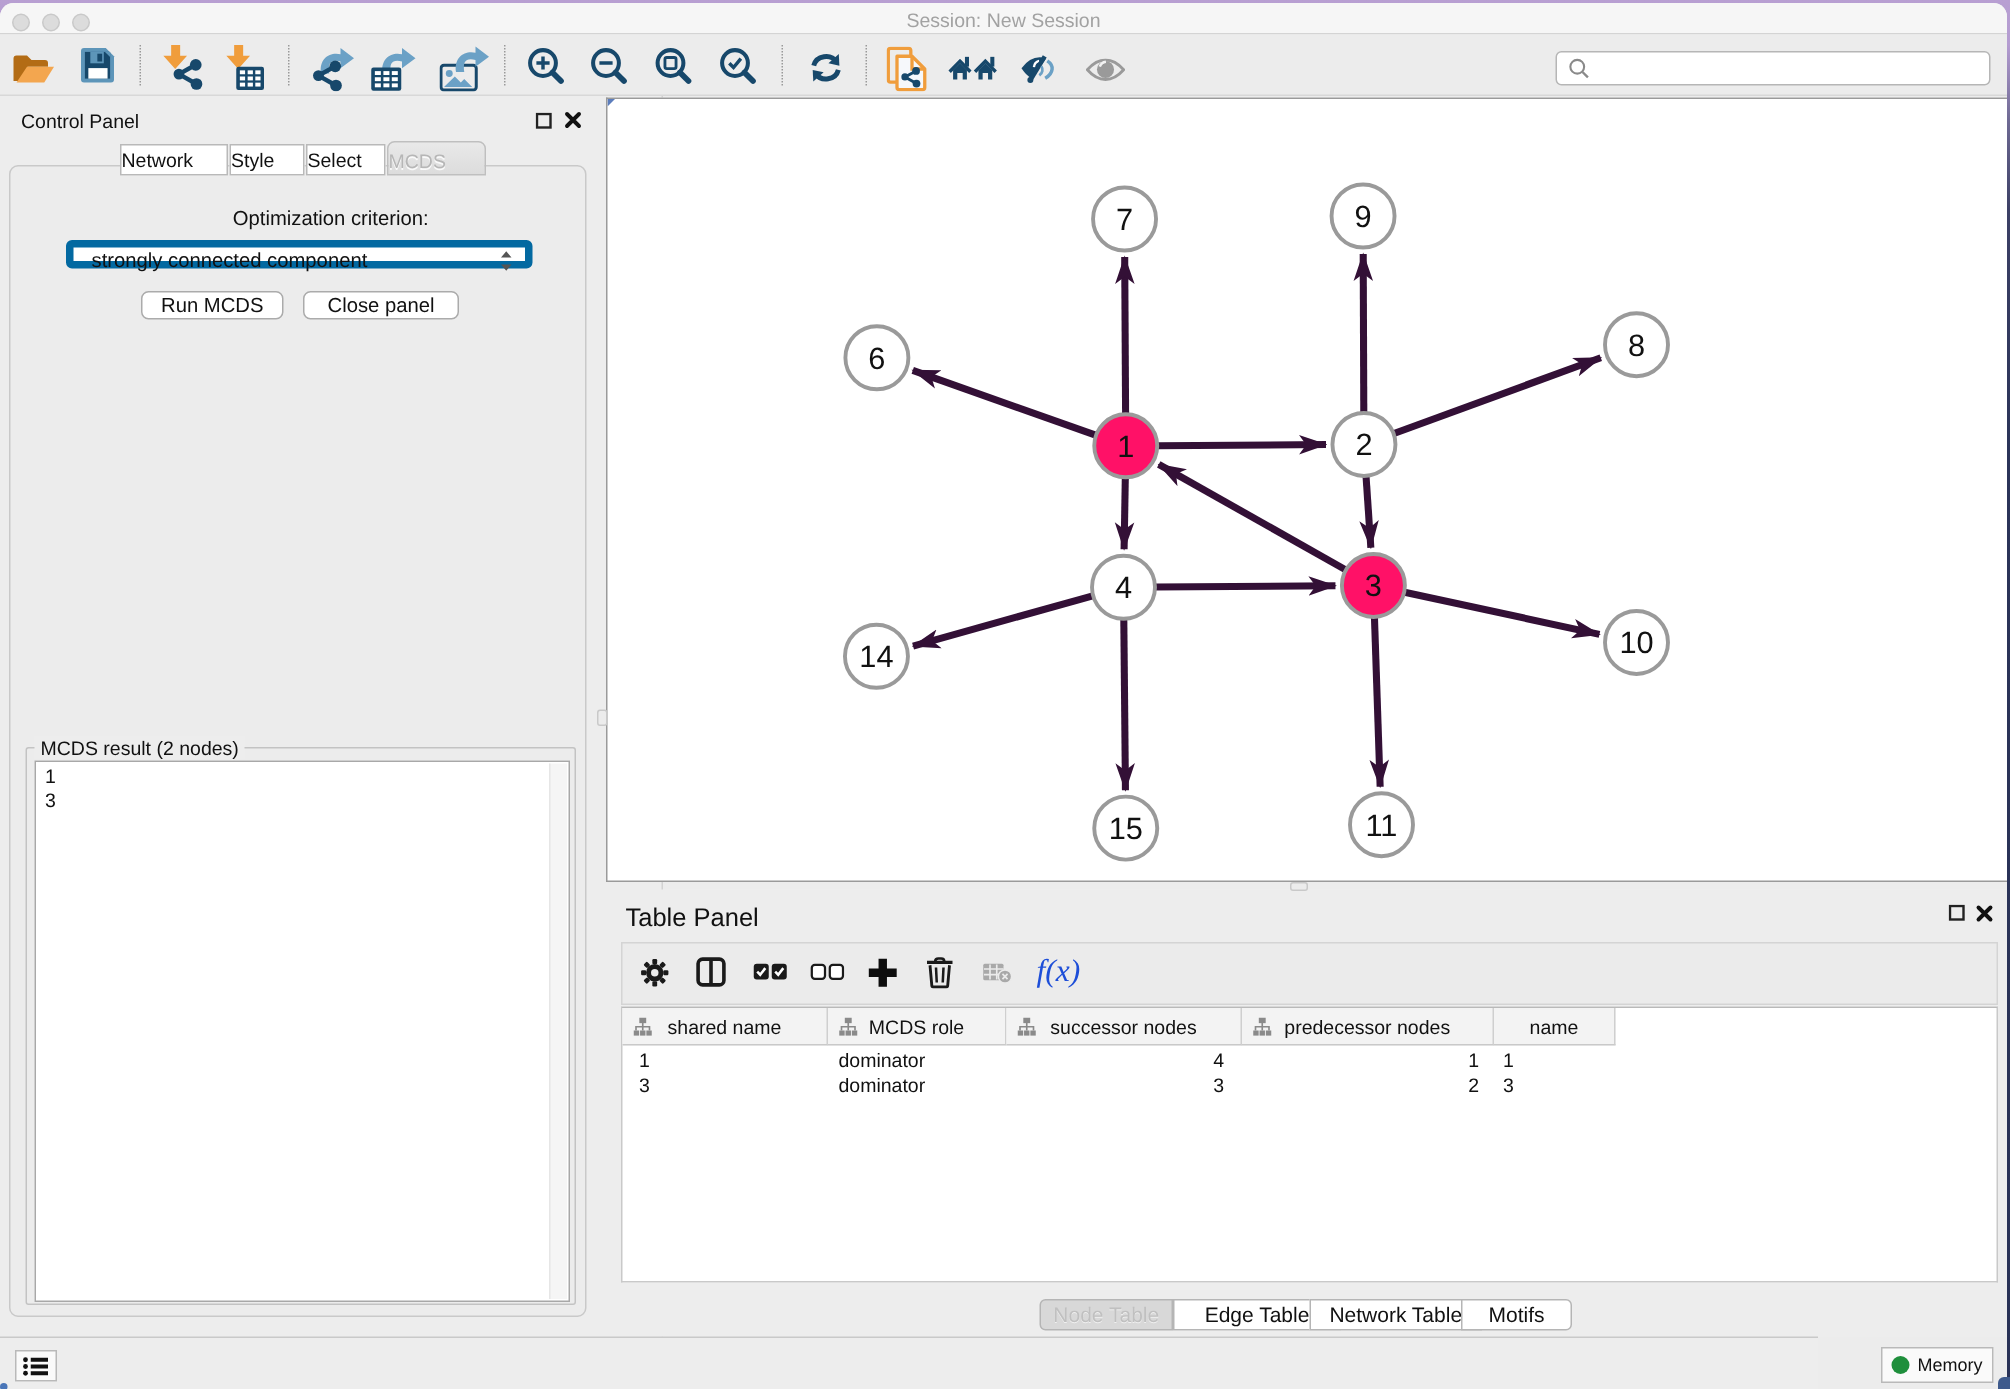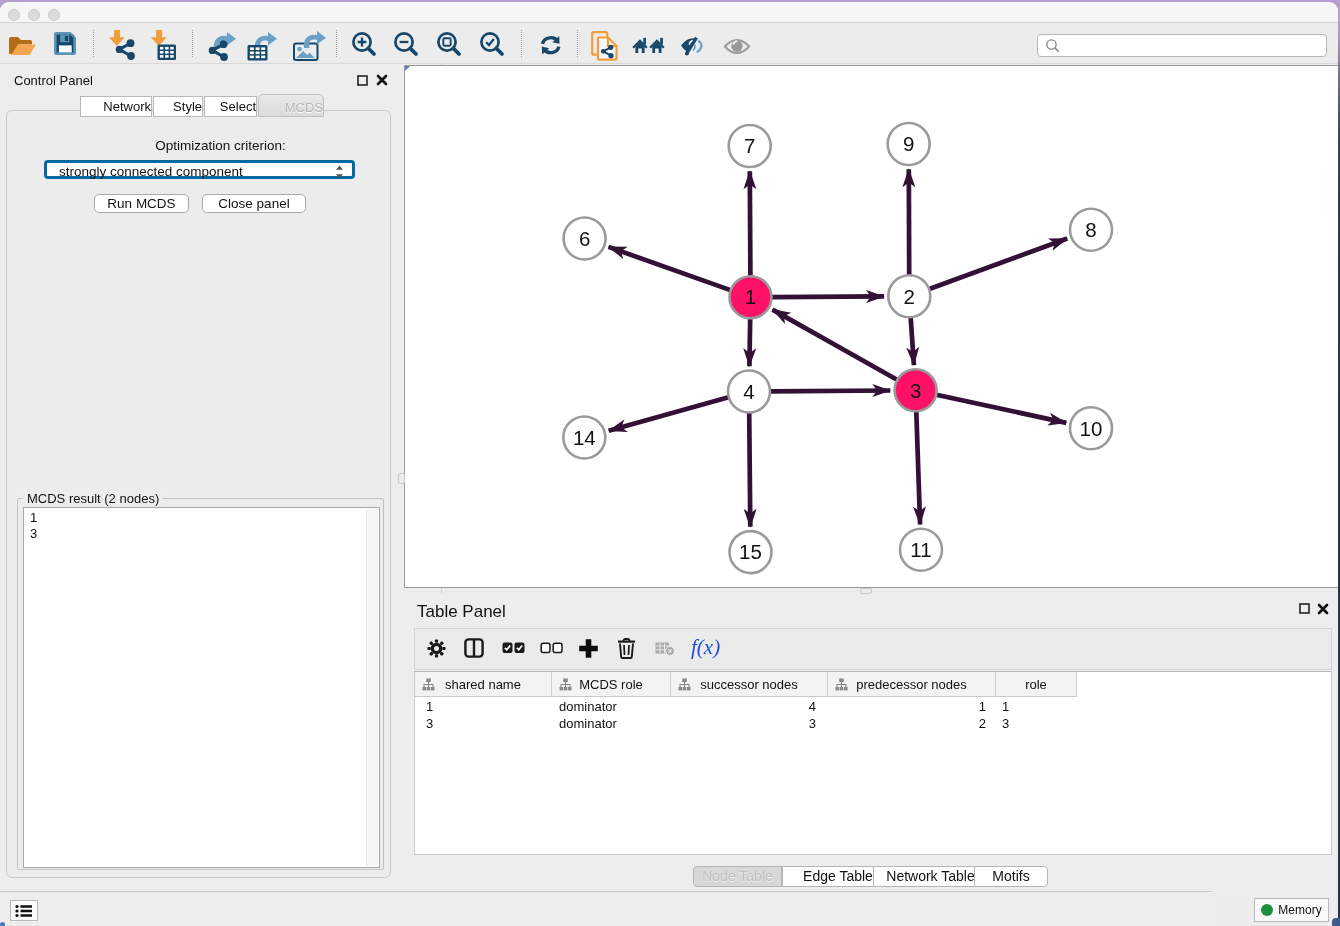--- a/index.html
+++ b/index.html
@@ -7,25 +7,25 @@
 #win{position:absolute;left:0;top:2px;width:1338px;height:924px;background:#ececec;border-radius:9px 9px 0 0}
 #titlebar{position:absolute;left:0;top:0;width:1338px;height:21px;background:#f6f6f6;border-radius:9px 9px 0 0;border-bottom:1px solid #d4d4d4}
 .tl{position:absolute;top:7px;width:12px;height:12px;border-radius:50%;background:#dcdcdc;border:1px solid #c9c9c9}
 #wtitle{position:absolute;top:4px;left:0;width:100%;text-align:center;font-size:13px;color:#a2a2a2}
 #toolbar{position:absolute;left:0;top:21px;width:1338px;height:41px;background:#ececec;border-bottom:1px solid #d8d8d8}
 .ti{position:absolute}
 .tbsep{position:absolute;top:7px;height:27px;width:0;border-left:1px dotted #999}
 #searchbox{position:absolute;left:1037px;top:11px;width:290px;height:23px;background:#fff;border:1px solid #b6b6b6;border-radius:4px}
 #cpanel{position:absolute;left:0;top:62px;width:442px;height:829px;background:#ededed;border-right:1px solid #d2d2d2}
 #cphead{position:absolute;left:14px;top:9px;font-size:13px;color:#111}
-.tab{position:absolute;top:32px;height:21px;background:#fff;border:1px solid #b9b9b9;font-size:13px;text-align:right;line-height:20px;color:#111}
+.tab{position:absolute;top:32px;height:21px;background:#fff;border:1px solid #b9b9b9;font-size:13px;text-align:left;line-height:20px;color:#111}
 #tabmcds{background:linear-gradient(#e9e9e9,#dcdcdc);color:#b6b6b6;text-shadow:0 1px 0 #fafafa;border-radius:5px 5px 0 0;top:30px;height:23px;line-height:25px;border-color:#bfbfbf}
 #cpcontent{position:absolute;left:6px;top:46px;width:385px;height:768px;border:1px solid #c9c9c9;border-radius:6px;background:#ececec}
 #optlabel{position:absolute;left:0;top:74px;width:100%;text-align:center;font-size:13.5px;color:#111}
-#combo{position:absolute;left:44px;top:96px;width:311px;height:19px;background:#fff;border:3px solid #0369a1;border-radius:4px;font-size:13.5px;color:#111;line-height:17px;padding-left:12px}
+#combo{position:absolute;left:44px;top:96px;width:311px;height:19px;background:#fff;border:5px solid #0369a1;border-radius:4px;font-size:13.5px;color:#111;line-height:17px;padding-left:12px}
 .btn{position:absolute;top:130px;height:19px;background:#fff;border:1px solid #ababab;border-radius:5px;font-size:13.5px;text-align:center;line-height:17px;color:#111}
 #fieldset{position:absolute;left:17px;top:434px;width:367px;height:372px;border:1px solid #c3c3c3;border-radius:2px}
 #fslegend{position:absolute;left:5px;top:-8px;background:#ededed;padding:0 4px;font-size:13px;color:#111}
 #listbox{position:absolute;left:5px;top:8px;width:357px;height:361px;background:#fff;border:1px solid #a8a8a8;font-size:13px;color:#111}
 #lbscroll{position:absolute;right:1px;top:1px;width:12px;height:357px;background:#f5f5f5;border-left:1px solid #e6e6e6}
 #netwin{position:absolute;left:404px;top:63px;width:934px;height:523px;background:#fff;border:1px solid #9a9a9a;border-right:none}
 #nettitle{position:absolute;left:0;top:0;width:100%;height:21px;background:linear-gradient(#f8f8f8,#dbdbdb);border-bottom:1px solid #a8a8a8}
 .tl2{position:absolute;top:4px;width:13px;height:13px;border-radius:50%}
 #netname{position:absolute;top:3px;left:0;width:100%;text-align:center;font-size:13px;color:#1a1a1a}
 #tpanel{position:absolute;left:405px;top:591px;width:933px;height:298px;background:#ededed}
@@ -38,20 +38,21 @@
 #statusbar{position:absolute;left:0;top:889px;width:1212px;height:35px;background:#ededed;border-top:1px solid #c9c9c9}
 #leftbtn{position:absolute;left:10px;top:8px;width:28px;height:21px;background:#fafafa;border:1px solid #b9b9b9}
 #membtn{position:absolute;left:1254px;top:6px;width:75px;height:24px;background:#fafafa;border:1px solid #b9b9b9;font-size:12px;color:#111;text-align:center;line-height:22px}
 </style></head>
 <body>
 <div id="win">
   <div id="titlebar">
     <div class="tl" style="left:8px"></div>
     <div class="tl" style="left:28px"></div>
     <div class="tl" style="left:48px"></div>
+    <div id="wtitle">Session: New Session</div>
   </div>
   <div id="toolbar">
 <svg class="ti" style="left:8px;top:8px" width="29" height="25" viewBox="0 0 29 25">
         <path d="M1,23 V8 Q1,6 3,6 H10 L13,9 H22 Q24,9 24,11 V13.5 H10.5 L4.5,23 z" fill="#b36c15"></path>
         <path d="M3,24 L10,13.5 H28 L21.5,24 z" fill="#f3a64f"></path>
       </svg>
 <svg class="ti" style="left:54px;top:9px" width="23" height="24" viewBox="0 0 23 24">
         <path d="M2,0 H16.5 L22,5.5 V21 Q22,23 20,23 H2 Q0,23 0,21 V2 Q0,0 2,0 z" fill="#5d95b9"></path>
         <rect x="2.6" y="2.6" width="16.8" height="17.8" fill="#17486b"></rect>
         <path d="M16,2.6 H19.4 V6 z" fill="#5d95b9"></path>
@@ -331,21 +332,21 @@
             <rect x="4.7" y="9" width="3.6" height="3.4" fill="#8a8a8a"></rect>
             <rect x="8.9" y="9" width="3.6" height="3.4" fill="#8a8a8a"></rect>
           </svg>successor nodes</div>
       <div class="th" style="left:413px;width:168px"><svg class="abs" style="left:7px;top:6px" width="13" height="13" viewBox="0 0 13 13">
             <rect x="4.2" y="0.5" width="4.6" height="3.6" fill="#8a8a8a"></rect>
             <path d="M6.5,4 V6.5 M2,9 V6.5 H11 V9 M6.5,6.5 V9" stroke="#8a8a8a" stroke-width="1.1" fill="none"></path>
             <rect x="0.5" y="9" width="3.6" height="3.4" fill="#8a8a8a"></rect>
             <rect x="4.7" y="9" width="3.6" height="3.4" fill="#8a8a8a"></rect>
             <rect x="8.9" y="9" width="3.6" height="3.4" fill="#8a8a8a"></rect>
           </svg>predecessor nodes</div>
-      <div class="th" style="left:581px;width:81px">role</div>
+      <div class="th" style="left:581px;width:81px">name</div>
       <div class="td" style="left:11px;top:26px">1</div>
         <div class="td" style="left:144px;top:26px">dominator</div>
         <div class="td" style="left:340px;top:26px;width:61px;text-align:right">4</div>
         <div class="td" style="left:510px;top:26px;width:61px;text-align:right">1</div>
         <div class="td" style="left:587px;top:26px">1</div>
       <div class="td" style="left:11px;top:43px">3</div>
         <div class="td" style="left:144px;top:43px">dominator</div>
         <div class="td" style="left:340px;top:43px;width:61px;text-align:right">3</div>
         <div class="td" style="left:510px;top:43px;width:61px;text-align:right">2</div>
         <div class="td" style="left:587px;top:43px">3</div>

